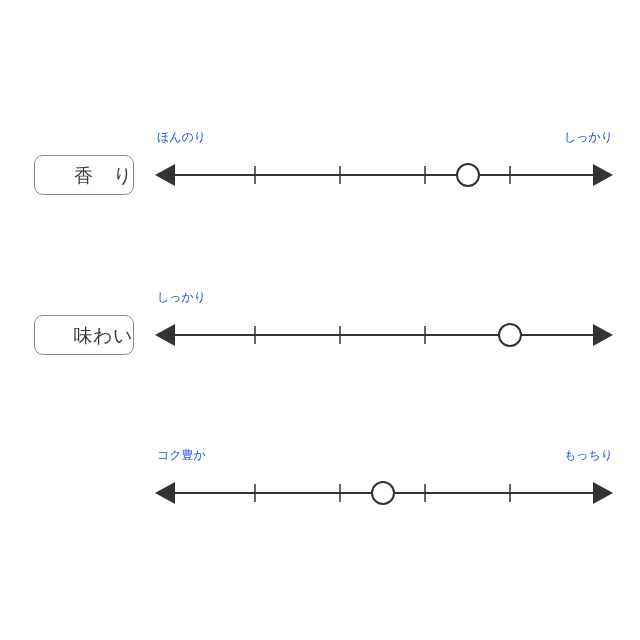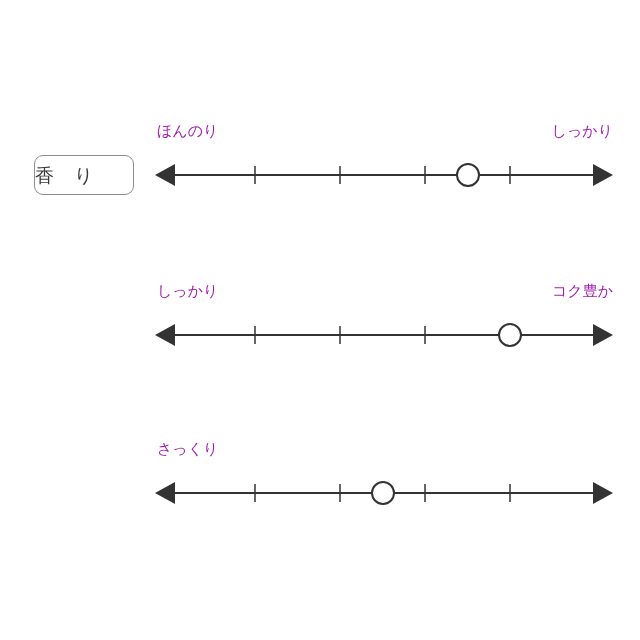--- a/index.html
+++ b/index.html
@@ -39,37 +39,37 @@
     left: 34px;
     top: 35px;
     width: 100px;
     height: 40px;
     box-sizing: border-box;
     border: 1px solid #8d8d8d;
     border-radius: 9px;
     background: #ffffff;
     display: flex;
     align-items: center;
-    justify-content: flex-start;
+    justify-content: flex-end;
   }
   .label-chip-text {
     font-size: 19px;
     color: #3a3a3a;
     letter-spacing: 0.5px;
     line-height: 1;
     white-space: pre;
     font-family: "DejaVu Sans", "Liberation Sans", sans-serif;
   }
 
   
   .cap {
     position: absolute;
-    top: 2px;
-    font-size: 15px;
-    color: #a21caf;
+    top: 8px;
+    font-size: 12px;
+    color: #1d4ed8;
     line-height: 18px;
     white-space: nowrap;
     font-family: "DejaVu Sans", "Liberation Sans", sans-serif;
   }
   .cap-left  { left: 157px; text-align: left; }
   .cap-right { left: 413px; width: 200px; text-align: right; }
 
   
   .axis-svg {
     position: absolute;
@@ -107,41 +107,44 @@
       <line x1="340" y1="16" x2="340" y2="34" stroke="#333333" stroke-width="1.5"></line>
       <line x1="425" y1="16" x2="425" y2="34" stroke="#333333" stroke-width="1.5"></line>
       <line x1="510" y1="16" x2="510" y2="34" stroke="#333333" stroke-width="1.5"></line>
 
       <circle cx="468" cy="25" r="11" fill="#ffffff" stroke="#333333" stroke-width="2"></circle>
     </svg>
   </div>
 
   <div class="scale-row row-1">
 
+    <div class="label-chip">
+      <span class="label-chip-text">味わい</span>
+    </div>
 
     <div class="cap cap-left">しっかり</div>
 
-    <div class="cap cap-right">コク豊か</div>
 
     <svg class="axis-svg" viewBox="0 0 640 50">
       <line x1="158" y1="25" x2="610" y2="25" stroke="#333333" stroke-width="2"></line>
       <polygon points="155,25 175,14 175,36" fill="#333333"></polygon>
       <polygon points="613,25 593,14 593,36" fill="#333333"></polygon>
       <line x1="255" y1="16" x2="255" y2="34" stroke="#333333" stroke-width="1.5"></line>
       <line x1="340" y1="16" x2="340" y2="34" stroke="#333333" stroke-width="1.5"></line>
       <line x1="425" y1="16" x2="425" y2="34" stroke="#333333" stroke-width="1.5"></line>
       <circle cx="510" cy="25" r="11" fill="#ffffff" stroke="#333333" stroke-width="2"></circle>
     </svg>
   </div>
 
   <div class="scale-row row-2">
 
 
-    <div class="cap cap-left">さっくり</div>
+    <div class="cap cap-left">コク豊か</div>
 
+    <div class="cap cap-right">もっちり</div>
 
     <svg class="axis-svg" viewBox="0 0 640 50">
       <line x1="158" y1="25" x2="610" y2="25" stroke="#333333" stroke-width="2"></line>
       <polygon points="155,25 175,14 175,36" fill="#333333"></polygon>
       <polygon points="613,25 593,14 593,36" fill="#333333"></polygon>
       <line x1="255" y1="16" x2="255" y2="34" stroke="#333333" stroke-width="1.5"></line>
       <line x1="340" y1="16" x2="340" y2="34" stroke="#333333" stroke-width="1.5"></line>
       <line x1="425" y1="16" x2="425" y2="34" stroke="#333333" stroke-width="1.5"></line>
       <line x1="510" y1="16" x2="510" y2="34" stroke="#333333" stroke-width="1.5"></line>
       <circle cx="383" cy="25" r="11" fill="#ffffff" stroke="#333333" stroke-width="2"></circle>

